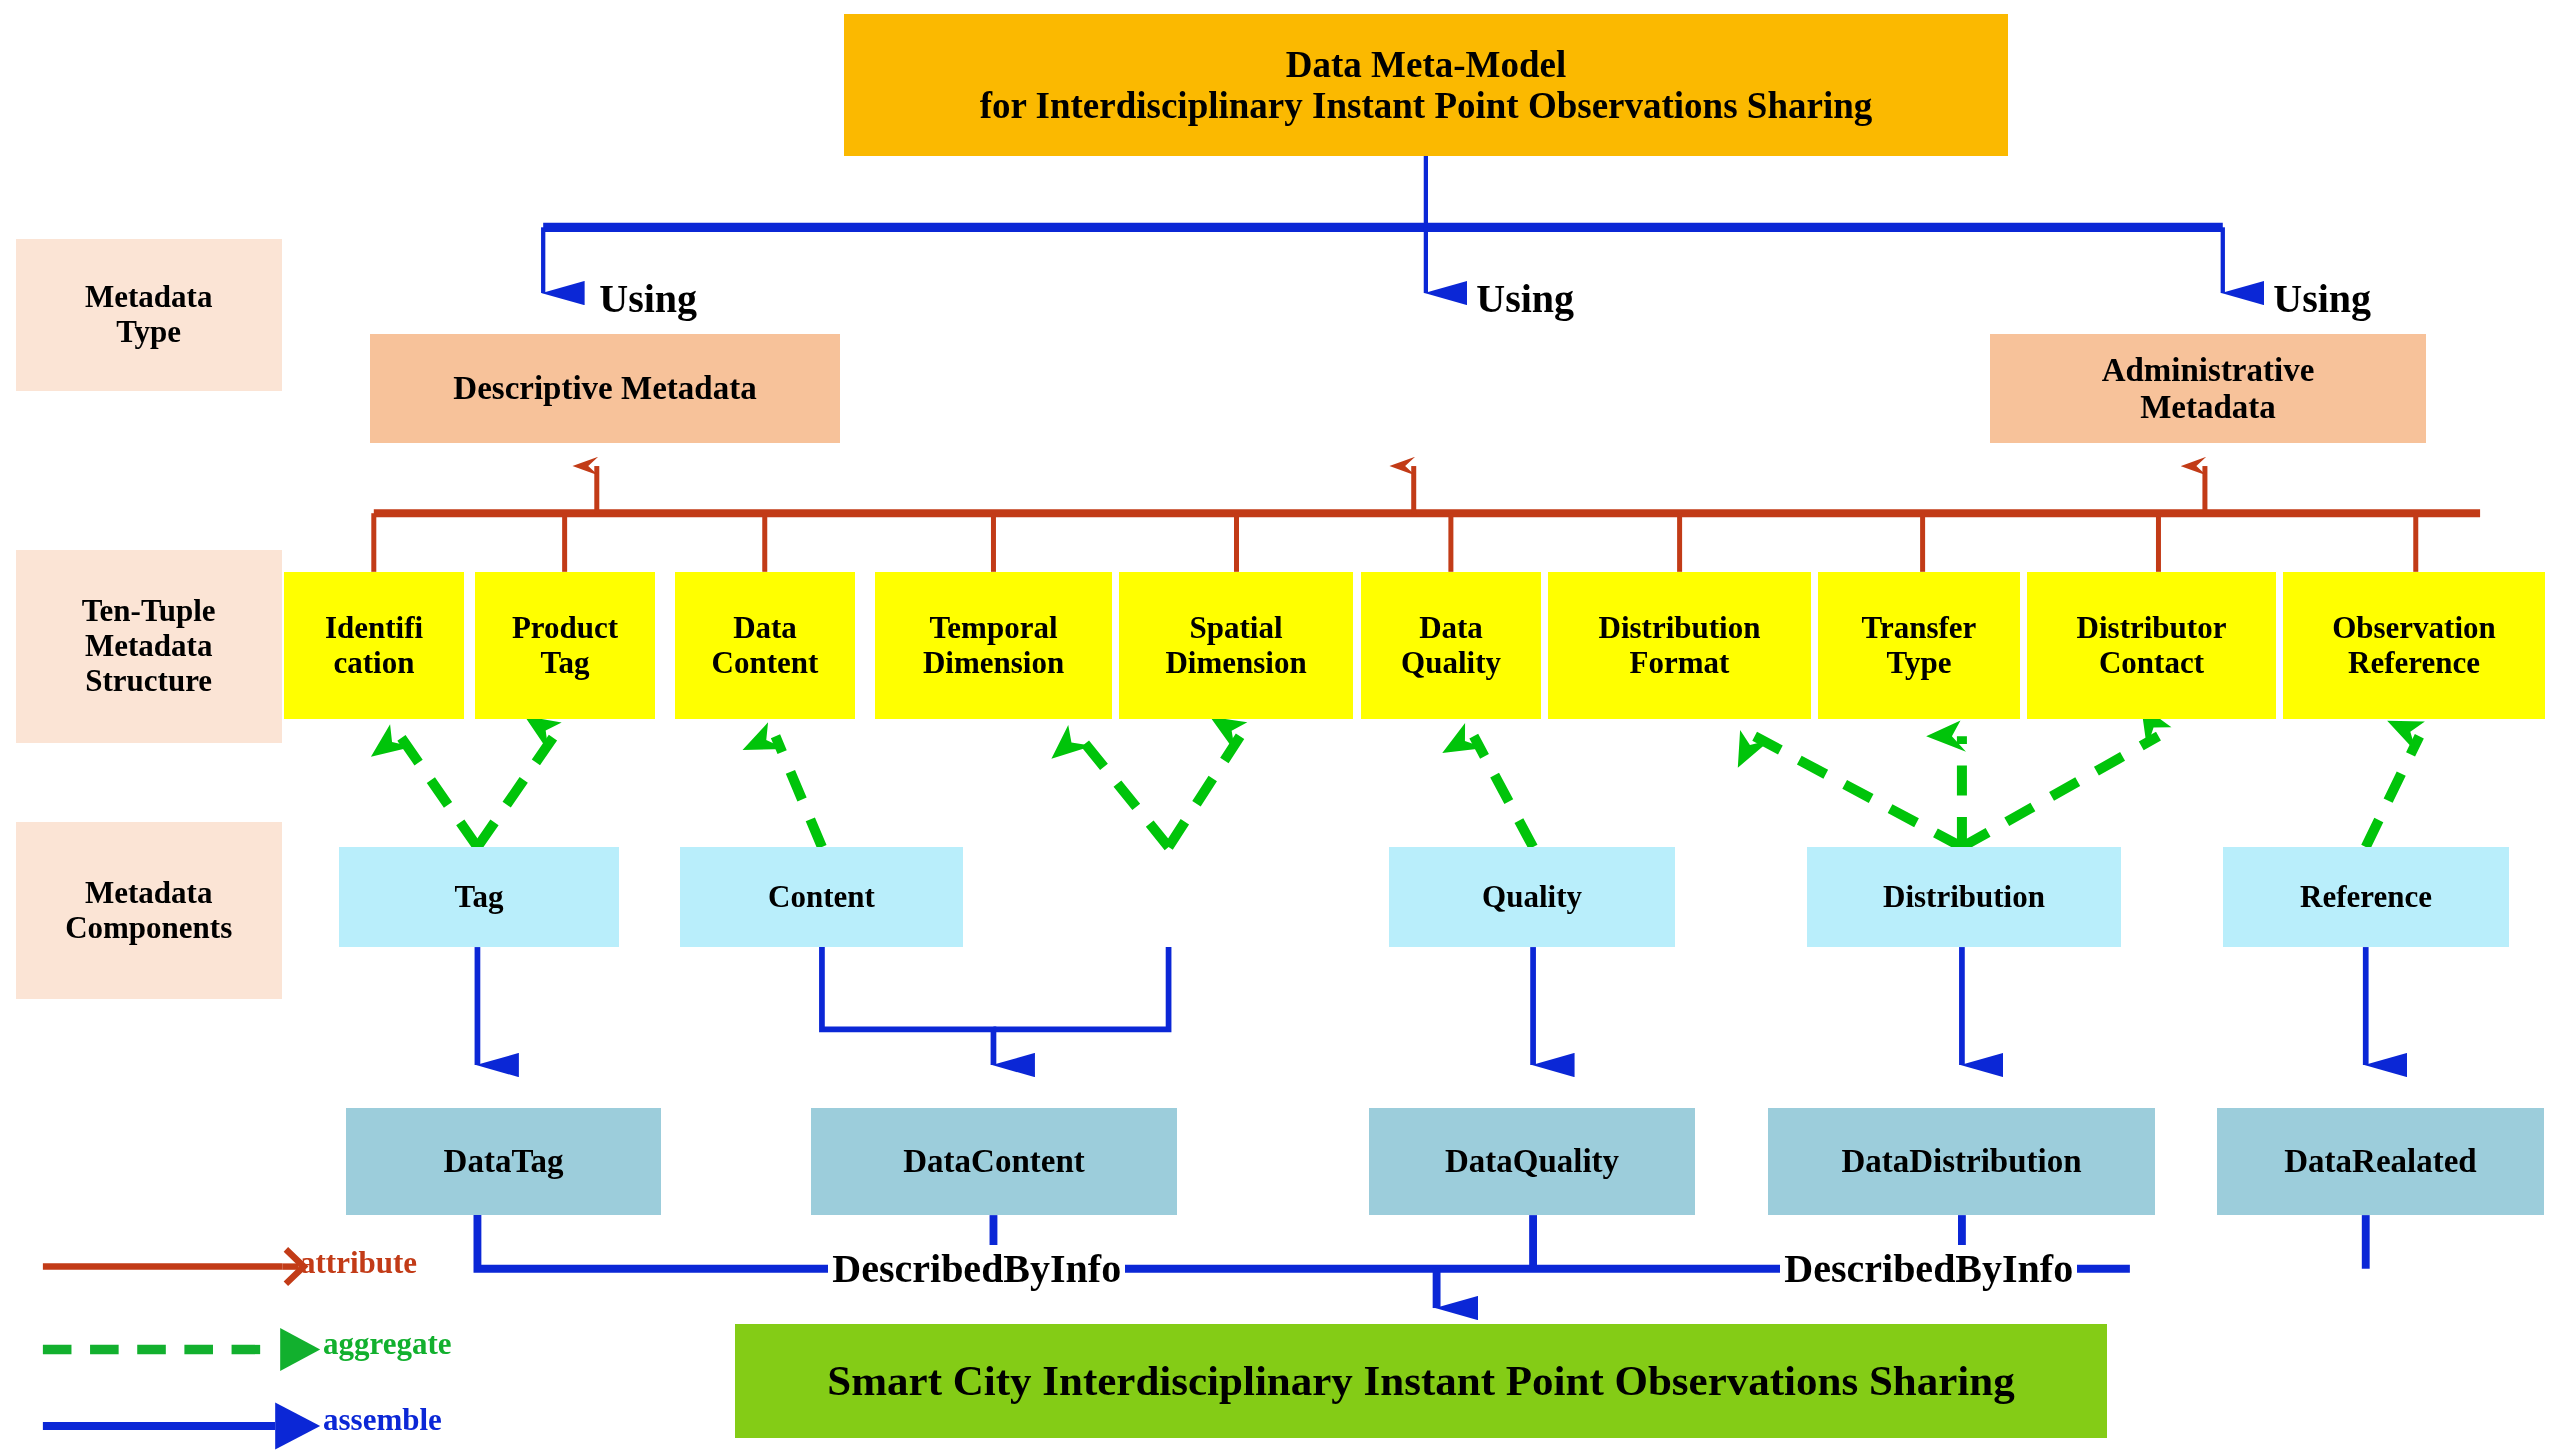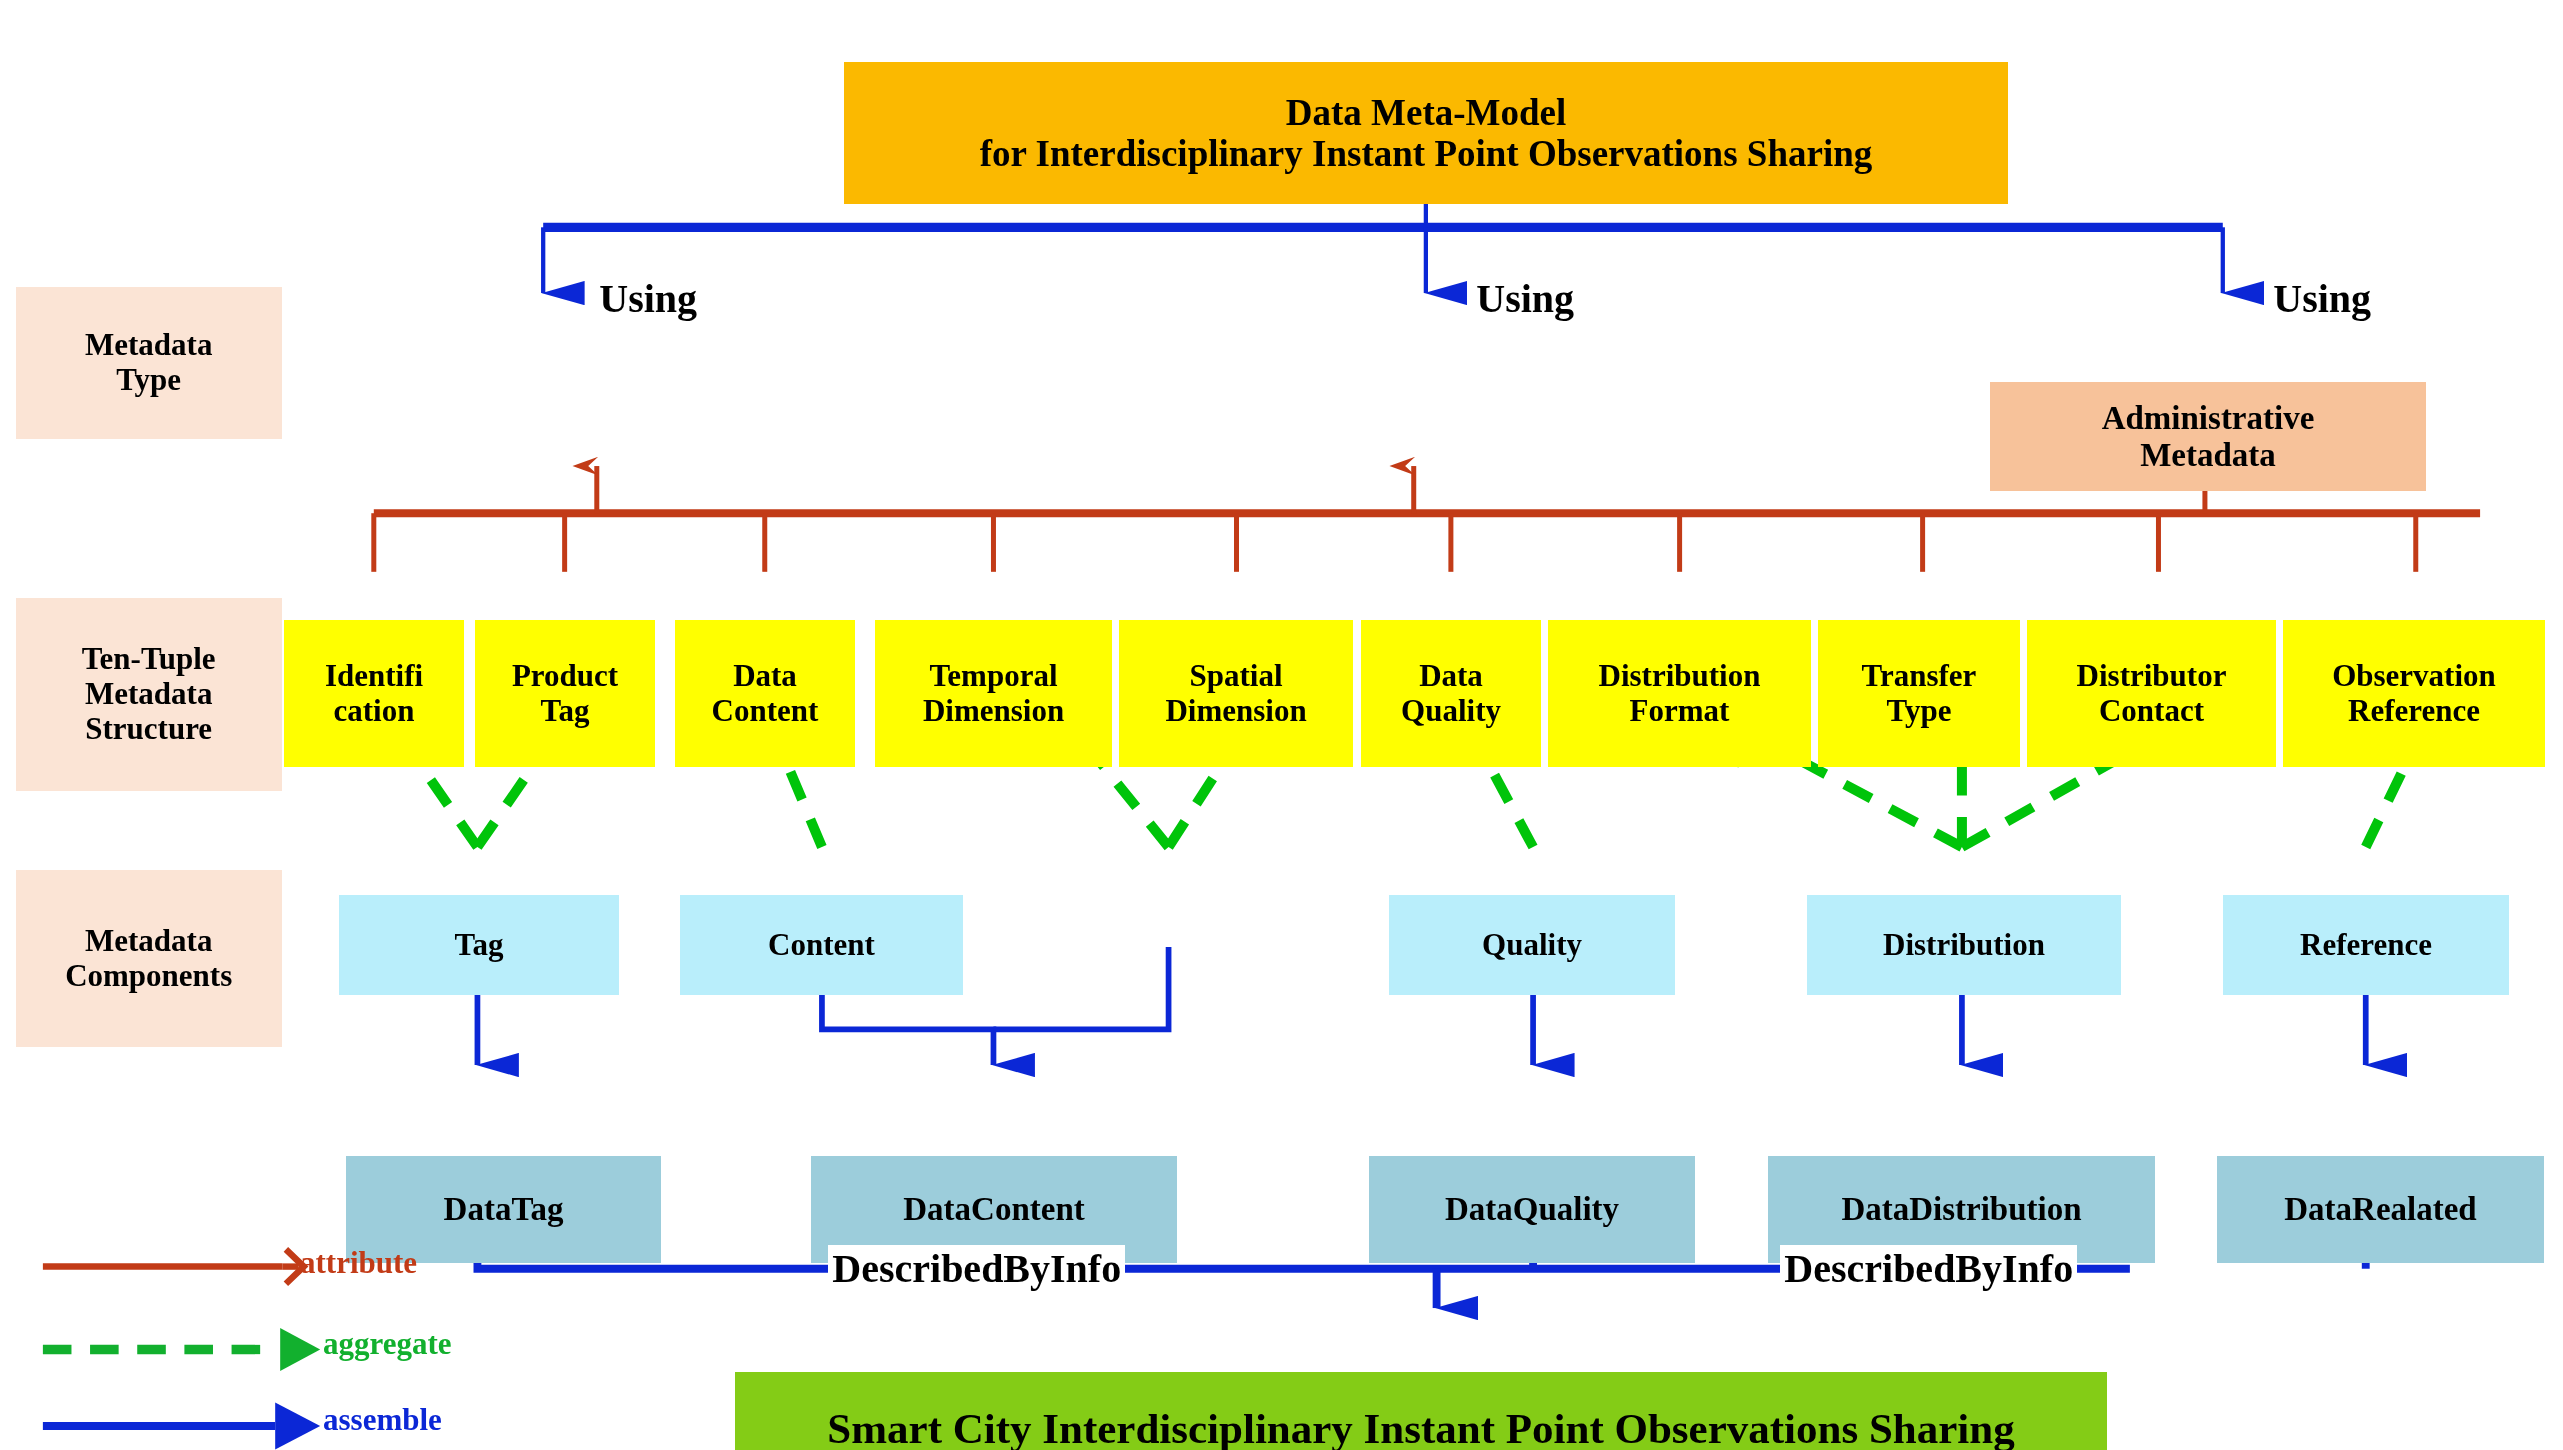--- a/index.html
+++ b/index.html
@@ -1,20 +1,20 @@
 <!DOCTYPE html>
 <html style="font-size:11.4px"><head>
 <meta charset="utf-8">
 <style>
   html,body{margin:0;padding:0;background:#ffffff;}
   #stage{position:relative;width:2563px;height:1451px;background:#ffffff;
          font-family:"Liberation Serif","DejaVu Serif",serif;overflow:hidden;}
   #wires{position:absolute;left:0;top:0;width:2563px;height:1451px;}
   .box{position:absolute;display:flex;align-items:center;justify-content:center;
-       text-align:center;font-weight:bold;color:#000000;line-height:1.12;box-sizing:border-box;margin-top:48px;}
+       text-align:center;font-weight:bold;color:#000000;line-height:1.12;box-sizing:border-box;}
   .lane-label{background:#fbe4d5;font-size:31px;}
   .title-box{background:#fbb900;font-size:37px;}
   .mtype{background:#f7c29a;font-size:33px;}
   .tuple{background:#ffff00;font-size:31px;}
   .comp{background:#b9eefb;font-size:31px;}
   .dataobj{background:#9ccddb;font-size:33px;}
   .bottom-box{background:#84cc16;font-size:43px;}
   .edge-label{position:absolute;font-weight:bold;color:#000000;font-size:40px;
               white-space:nowrap;background:#ffffff;padding:0 4.3px;}
   .legend-label{position:absolute;font-weight:bold;font-size:31px;white-space:nowrap;}
@@ -122,20 +122,23 @@
   <div class="box lane-label" style="left:15.7px;top:550px;width:266px;height:193px;flex-direction:column;">
     <span>Ten-Tuple</span>
     <span>Metadata</span>
     <span>Structure</span>
   </div>
   <div class="box lane-label" style="left:15.7px;top:822px;width:266px;height:177px;flex-direction:column;">
     <span>Metadata</span>
     <span>Components</span>
   </div>
 
+  <div class="box mtype" style="left:370px;top:334px;width:470px;height:109px;flex-direction:column;">
+    <span>Descriptive Metadata</span>
+  </div>
   <div class="box mtype" style="left:1990px;top:334px;width:436px;height:109px;flex-direction:column;">
     <span>Administrative</span>
     <span>Metadata</span>
   </div>
 
   <div class="edge-label" style="left:595px;top:275px;">Using</div>
   <div class="edge-label" style="left:1472px;top:275px;">Using</div>
   <div class="edge-label" style="left:2269px;top:275px;">Using</div>
 
   <div class="box tuple" style="left:284px;top:572px;width:180px;height:147px;flex-direction:column;">

